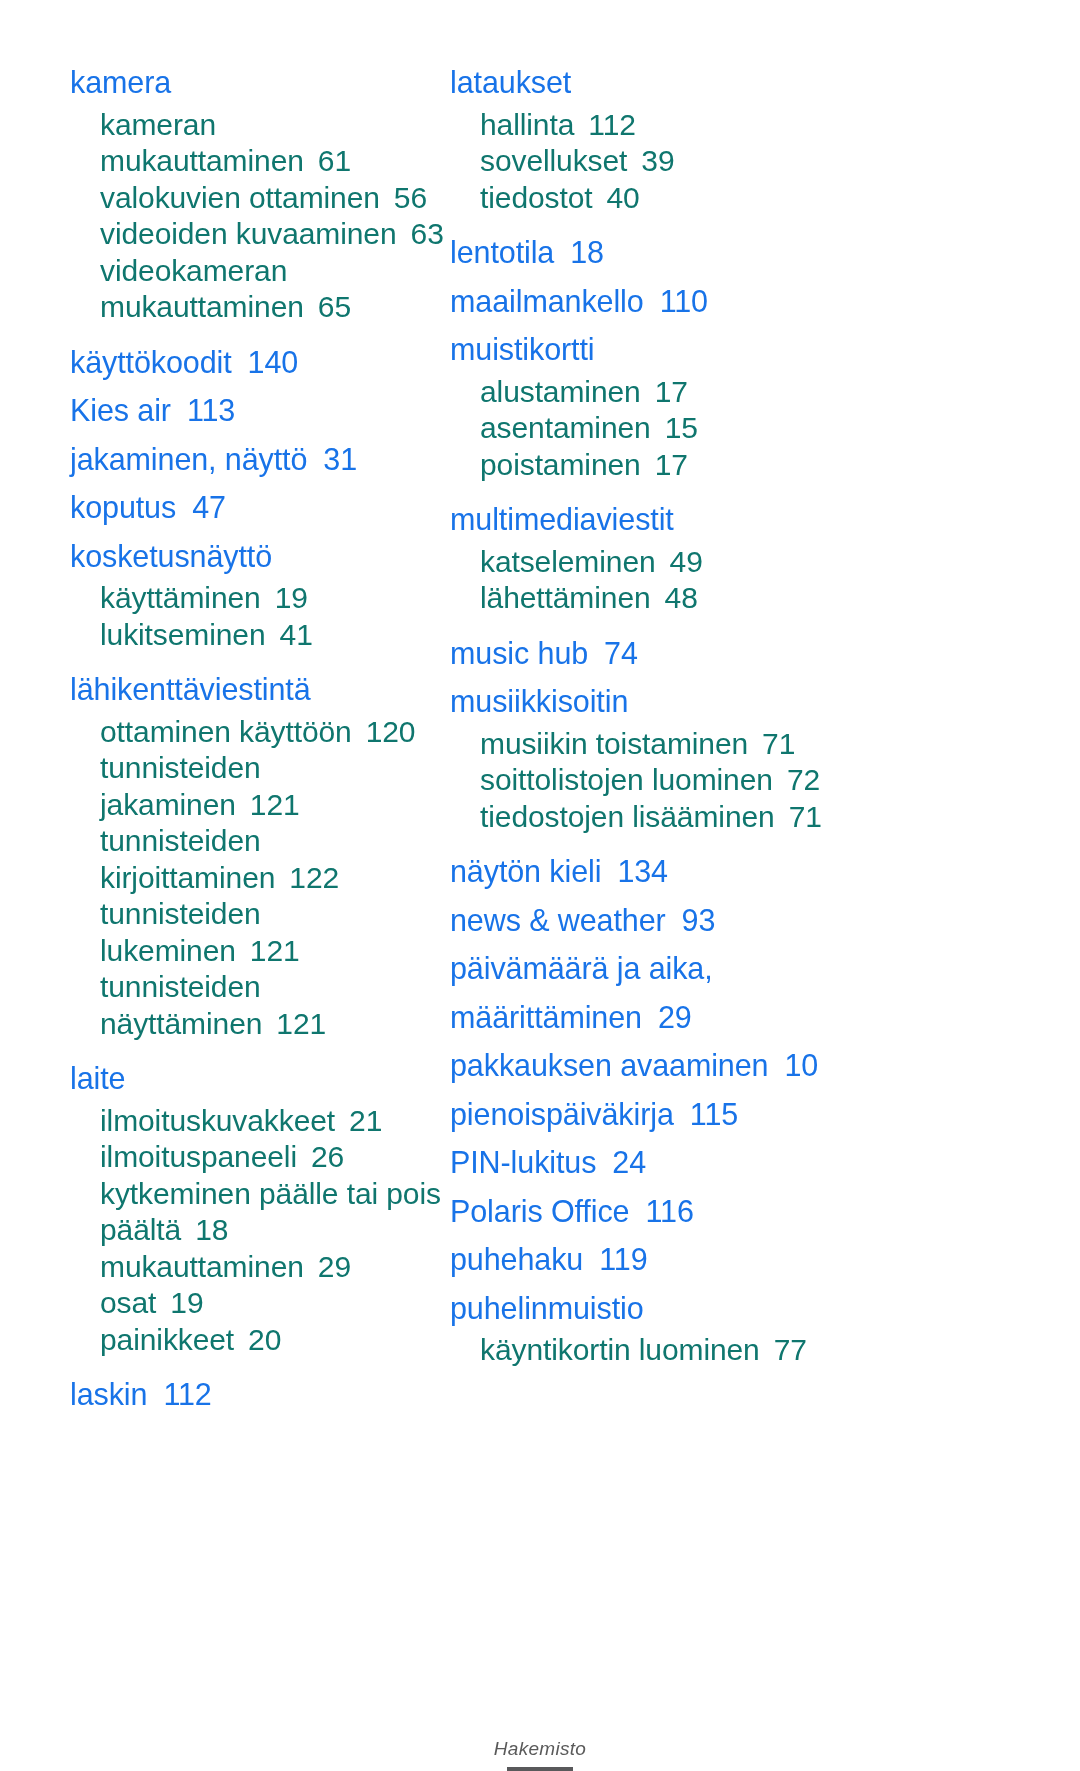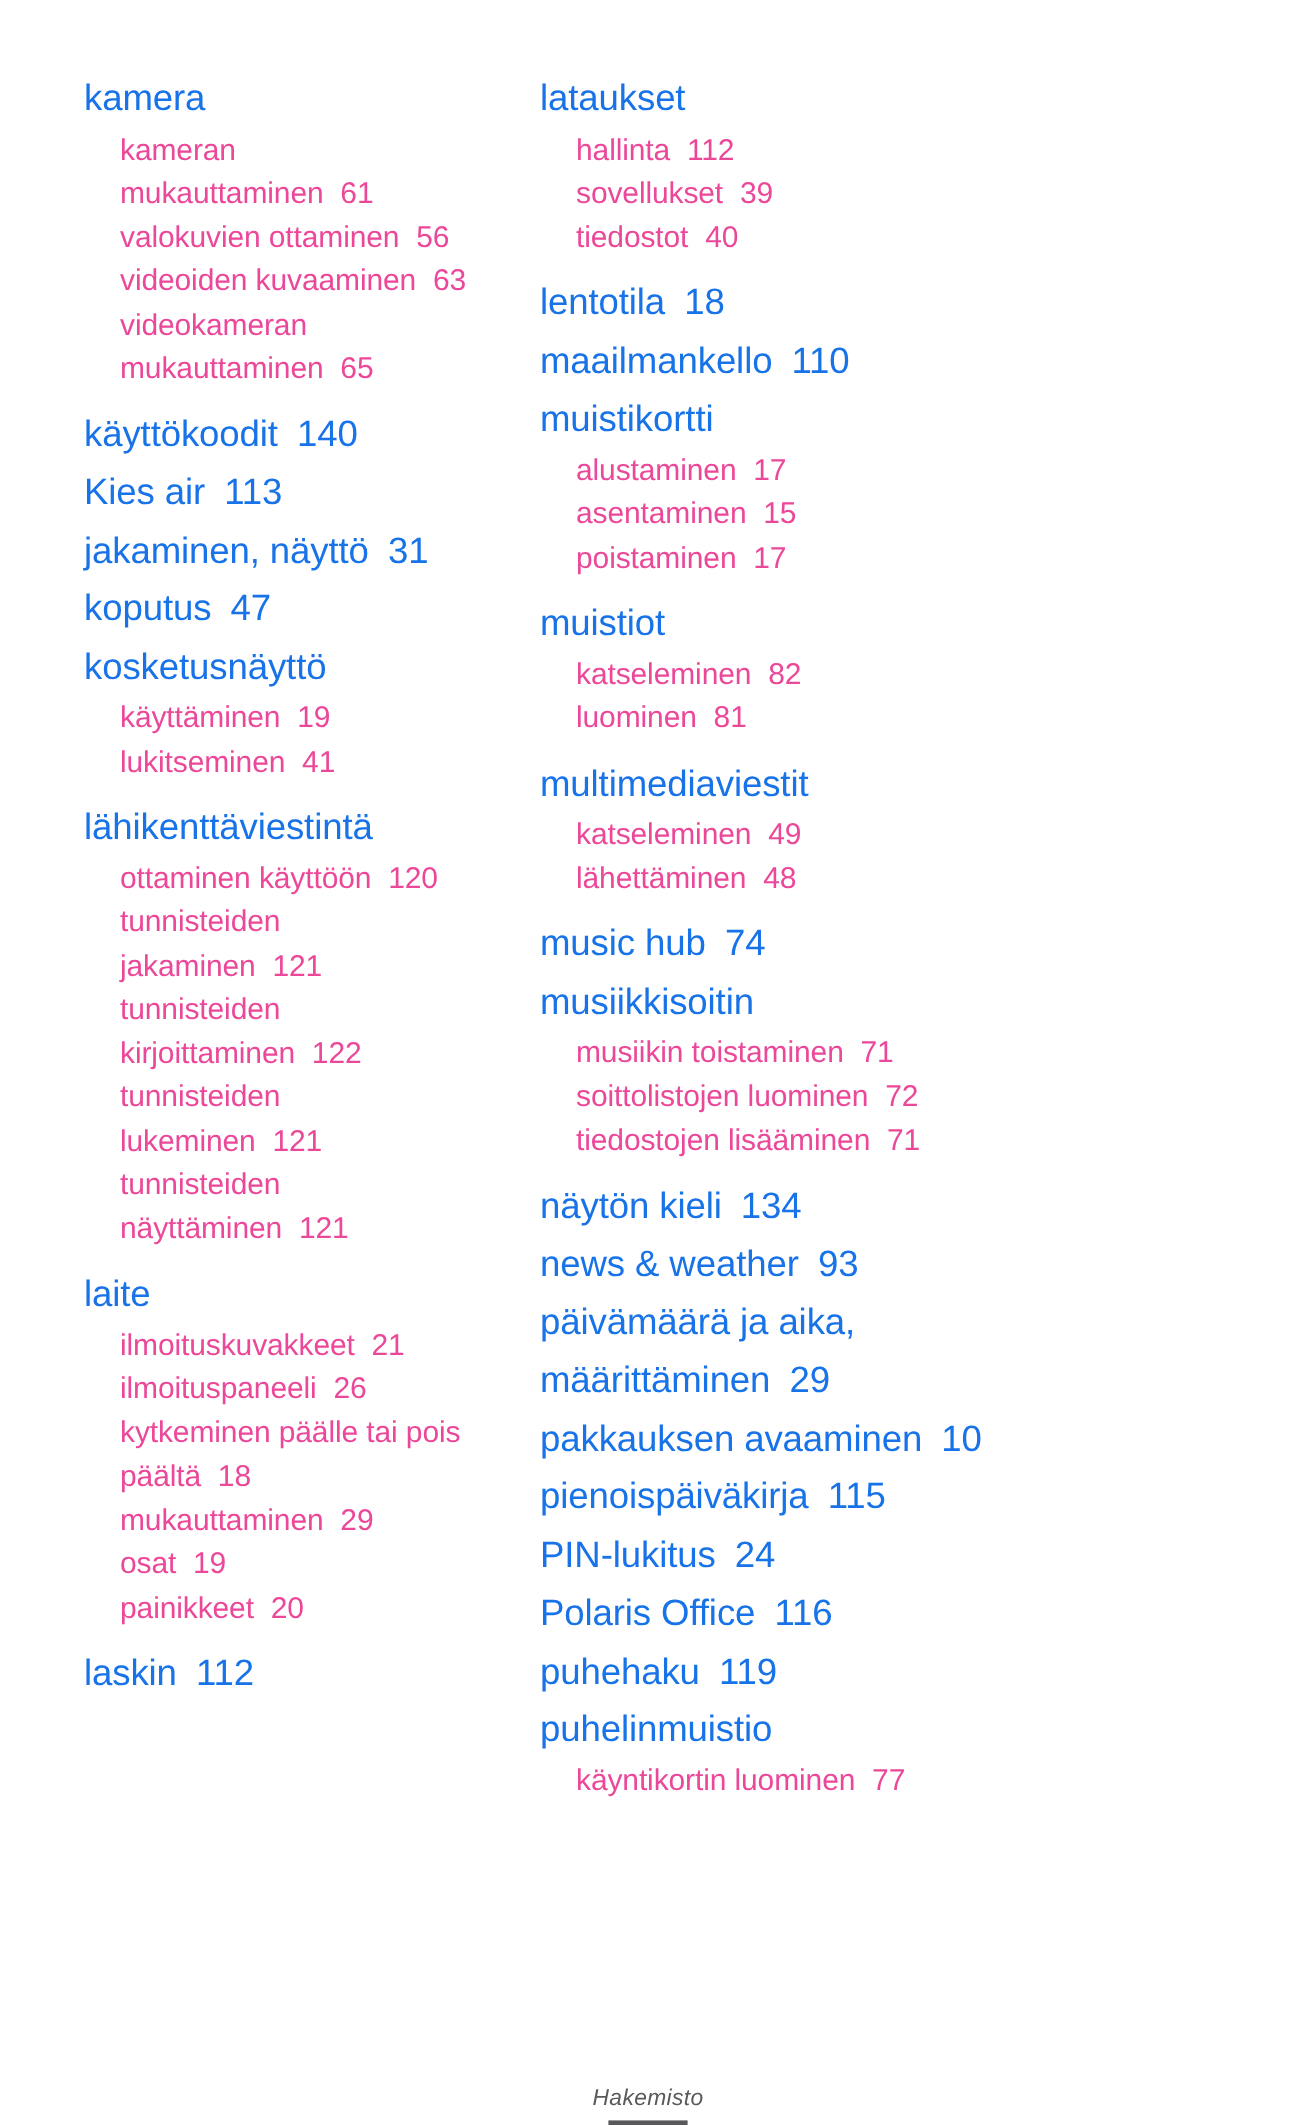--- a/index.html
+++ b/index.html
@@ -49,22 +49,22 @@
     line-height: 48.5px;
     font-weight: 400;
     white-space: nowrap;
     letter-spacing: -0.1px;
   }
   .entry .num {
     padding-left: 16px;
   }
   
   .sub {
-    color: #ec4899;
-    font-size: 25px;
+    color: #0f766e;
+    font-size: 30px;
     line-height: 36.5px;
     font-weight: 400;
     padding-left: 30px;
     white-space: nowrap;
     letter-spacing: -0.1px;
   }
   .sub .num {
     padding-left: 14px;
   }
   .group {
@@ -178,26 +178,20 @@
           <div class="entry"><span>maailmankello</span><span class="num">110</span></div>
         </div>
         <div class="group">
           <div class="entry"><span>muistikortti</span></div>
           <div class="sub"><span>alustaminen</span><span class="num">17</span></div>
           <div class="sub"><span>asentaminen</span><span class="num">15</span></div>
           <div class="sub"><span>poistaminen</span><span class="num">17</span></div>
           <div class="gap-after"></div>
         </div>
         <div class="group">
-          <div class="entry"><span>muistiot</span></div>
-          <div class="sub"><span>katseleminen</span><span class="num">82</span></div>
-          <div class="sub"><span>luominen</span><span class="num">81</span></div>
-          <div class="gap-after"></div>
-        </div>
-        <div class="group">
           <div class="entry"><span>multimediaviestit</span></div>
           <div class="sub"><span>katseleminen</span><span class="num">49</span></div>
           <div class="sub"><span>lähettäminen</span><span class="num">48</span></div>
           <div class="gap-after"></div>
         </div>
         <div class="group">
           <div class="entry"><span>music hub</span><span class="num">74</span></div>
         </div>
         <div class="group">
           <div class="entry"><span>musiikkisoitin</span></div>

